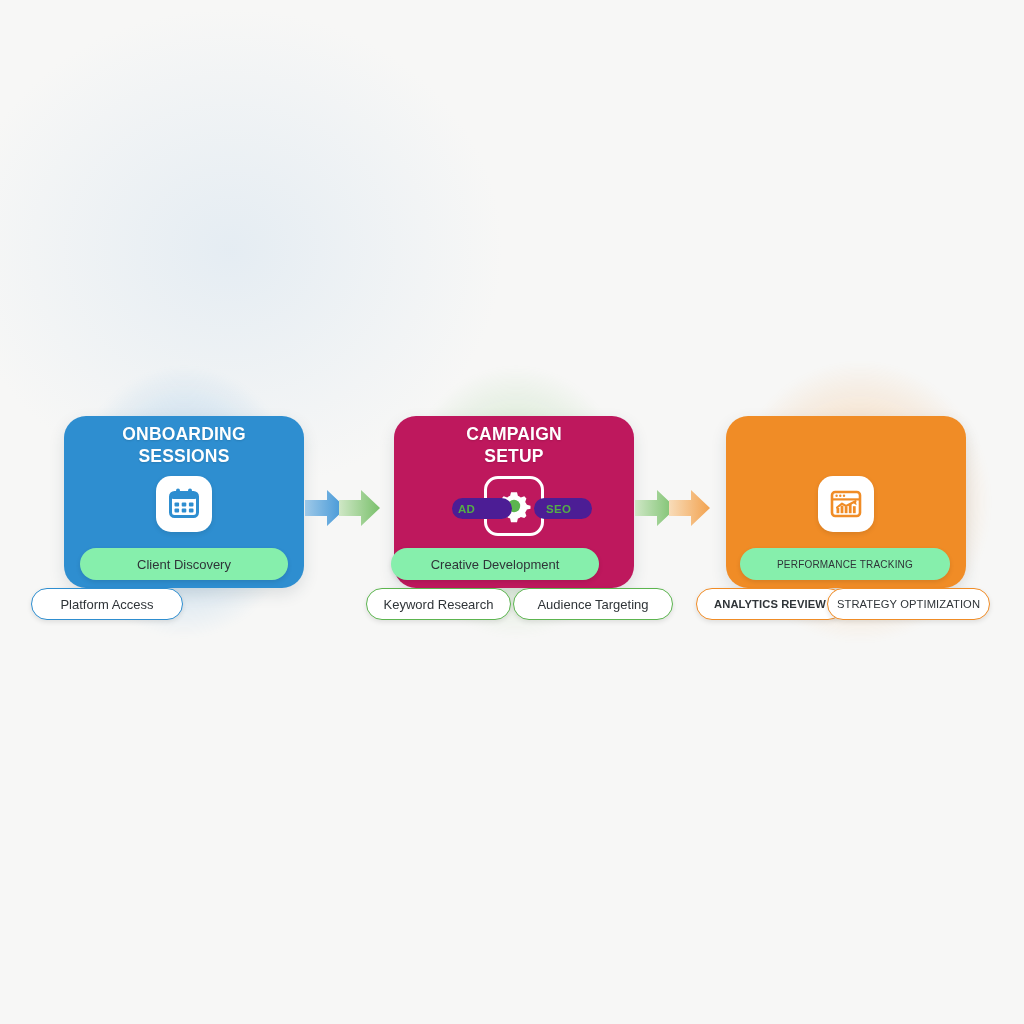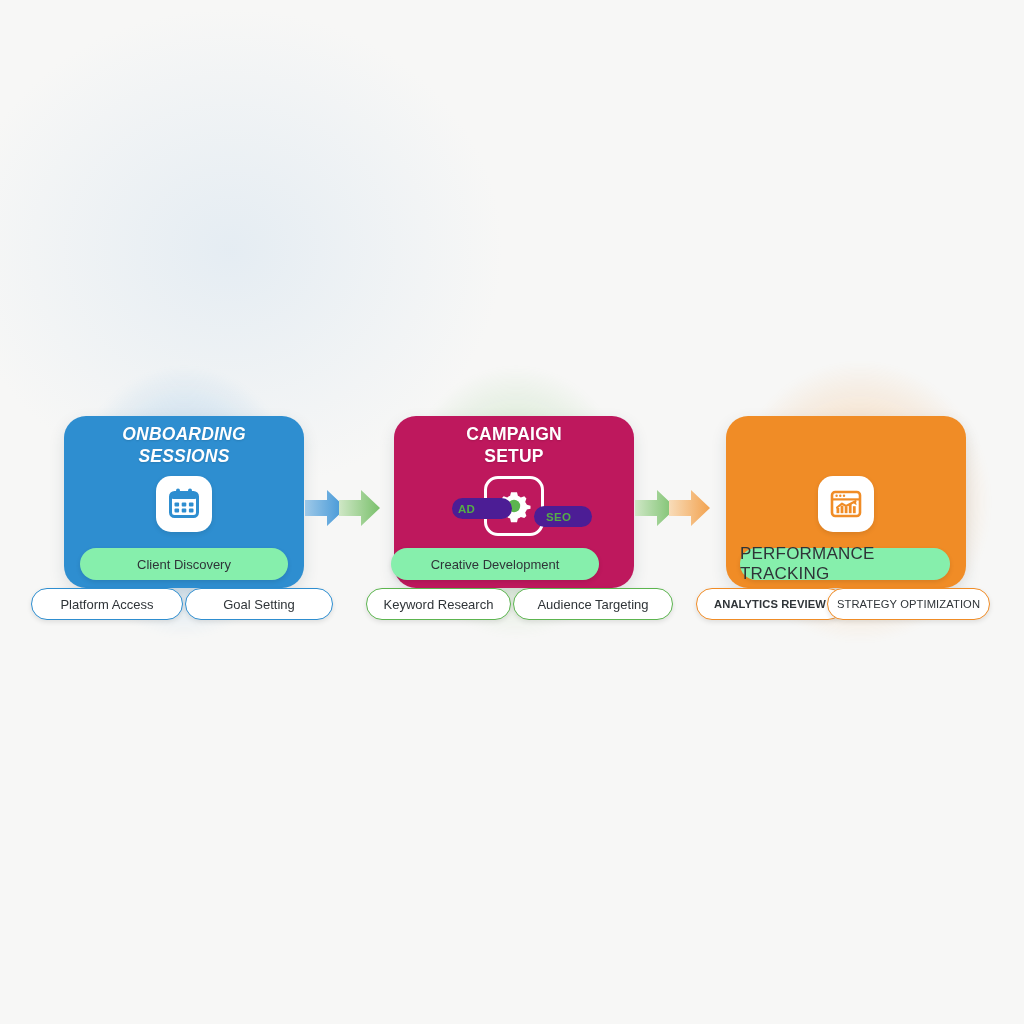--- a/index.html
+++ b/index.html
@@ -56,21 +56,21 @@
   }
 
   
   .card {
     position: absolute;
     top: 416px;
     height: 172px;
     border-radius: 22px;
     box-shadow: 0 6px 16px rgba(40,60,80,0.13);
   }
-  .card-blue   { left: 64px;  width: 240px; background: #2e8ed0; font-style: italic; }
+  .card-blue   { left: 64px;  width: 240px; background: #2e8ed0; }
   .card-green  { left: 394px; width: 240px; background: #be185d; }
   .card-orange { left: 726px; width: 240px; background: #f08c26; }
 
   .card-title {
     position: absolute;
     left: 0; right: 0;
     top: 7px;
     text-align: center;
     color: #ffffff;
     font-size: 17.5px;
@@ -117,39 +117,39 @@
     background: #4c1d95;
     color: #55ad47;
     font-size: 11.5px;
     font-weight: bold;
     display: flex;
     align-items: center;
     justify-content: center;
     letter-spacing: 0.3px;
   }
   .tag-ad  { left: 452px; width: 44px; padding-right: 10px; justify-content: flex-start; padding-left: 6px; }
-  .tag-seo { left: 534px; width: 46px; padding-left: 12px;  justify-content: flex-start; margin-top: 8px; }
+  .tag-seo { left: 534px; width: 46px; padding-left: 12px;  justify-content: flex-start; }
 
   
   .pill-primary {
     position: absolute;
     top: 548px;
     height: 32px;
     border-radius: 16px;
     background: #86efac;
     display: flex;
     align-items: center;
     justify-content: center;
     box-shadow: 0 2px 5px rgba(0,0,0,0.11);
     font-size: 13px;
     color: #2f3438;
   }
   .pill-primary-blue   { left: 80px;  width: 208px; }
   .pill-primary-green  { left: 391px; width: 208px; }
-  .pill-primary-orange { left: 740px; width: 210px; font-size: 17px; letter-spacing: 0.2px; }
+  .pill-primary-orange { left: 740px; width: 210px; font-size: 10px; letter-spacing: 0.2px; }
 
   
   .pill-sub {
     position: absolute;
     top: 588px;
     height: 32px;
     border-radius: 16px;
     background: #ffffff;
     display: flex;
     align-items: center;
@@ -206,21 +206,20 @@
           <rect x="15.7" y="22.5" width="4.6" height="4" rx="1"></rect>
           <rect x="22.9" y="22.5" width="4.6" height="4" rx="1"></rect>
         </g>
       </svg>
     </div>
   </div>
 
   <div class="pill-primary pill-primary-blue">Client Discovery</div>
 
   <div class="pill-sub sub-blue sub-b1">Platform Access</div>
-  <div class="pill-sub sub-blue sub-b2">Goal Setting</div>
 
   <div class="arrow-group ag-1">
     <svg width="78" height="52" viewBox="0 0 78 52">
       <defs>
         <linearGradient id="gA1" x1="0" y1="0" x2="1" y2="0">
           <stop offset="0%" stop-color="#9fc9e8"></stop>
           <stop offset="100%" stop-color="#3d94d6"></stop>
         </linearGradient>
         <linearGradient id="gA2" x1="0" y1="0" x2="1" y2="0">
           <stop offset="0%" stop-color="#cfe7c6"></stop>

